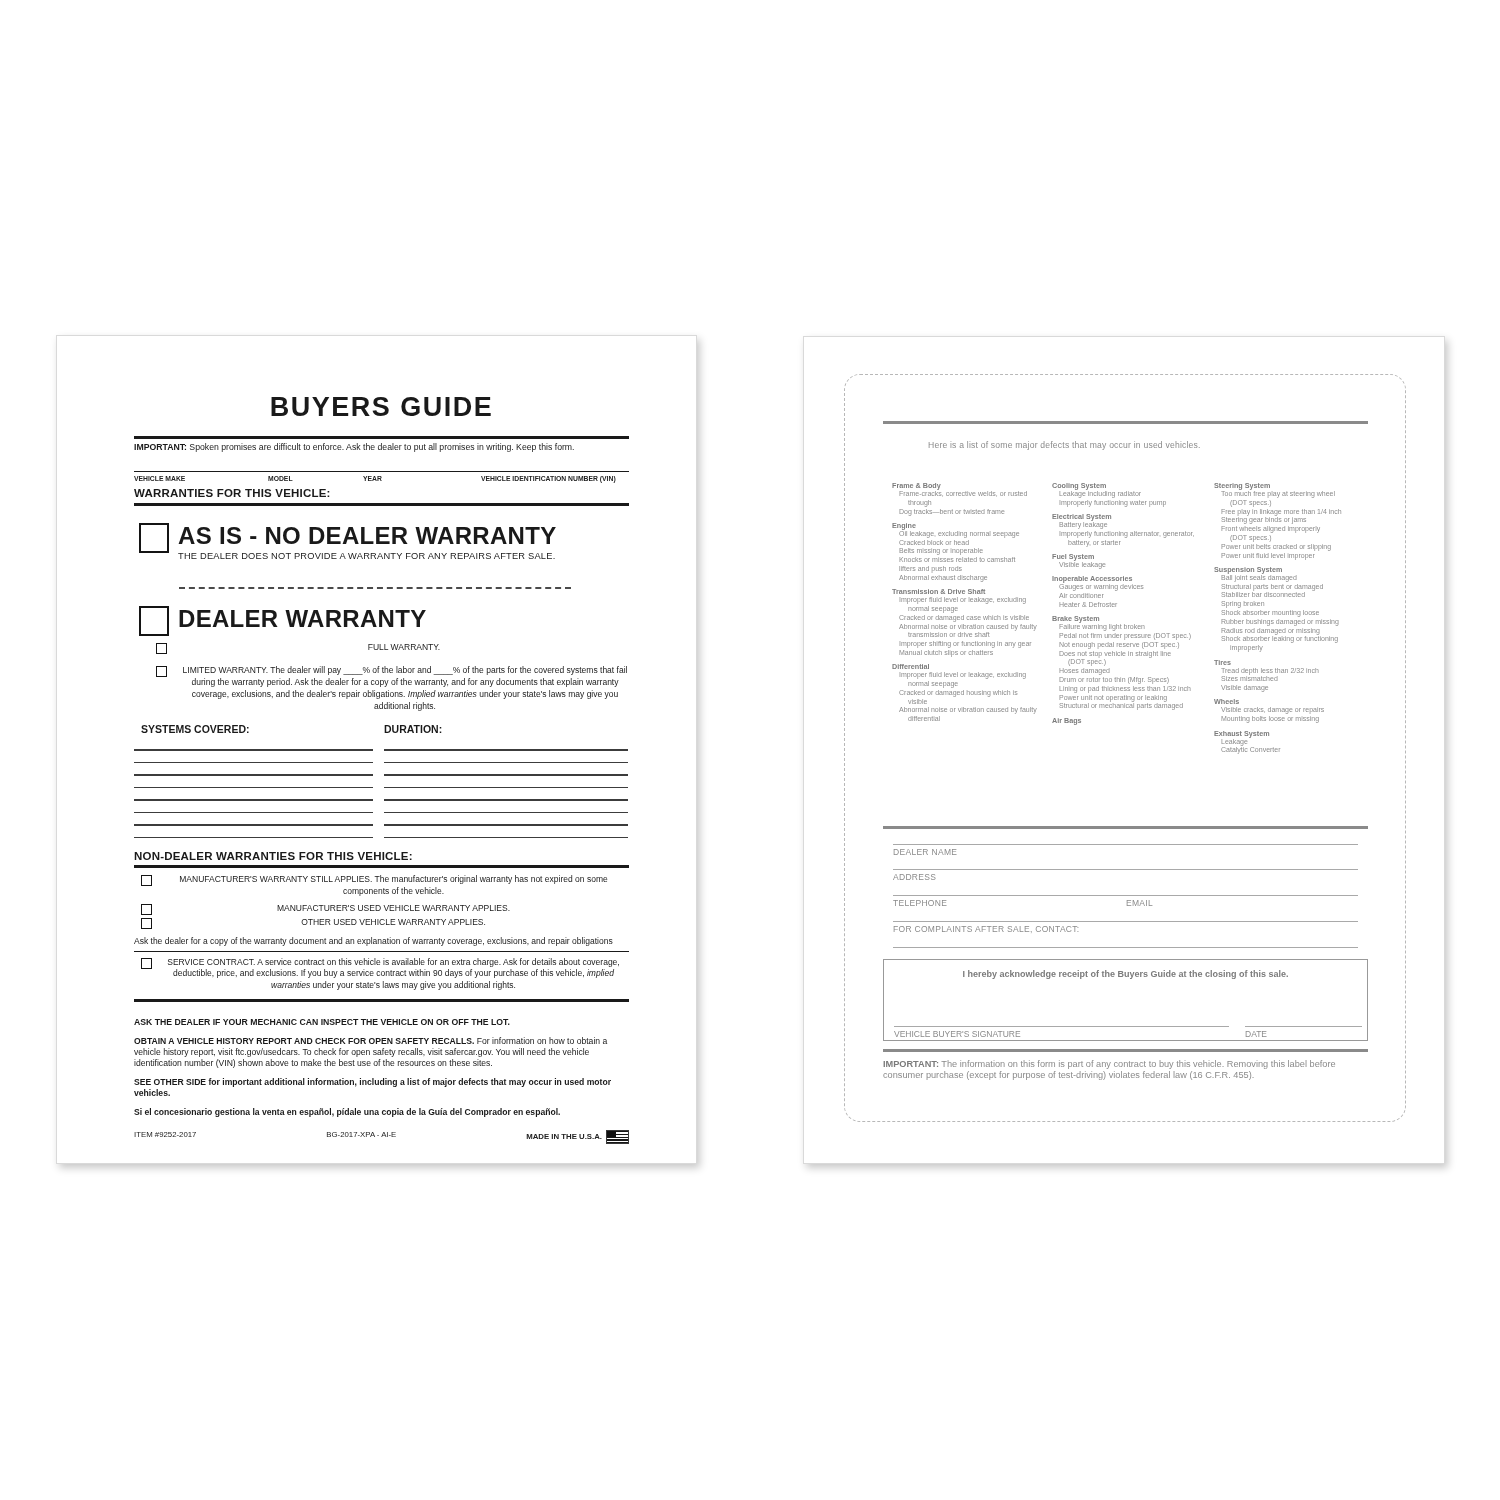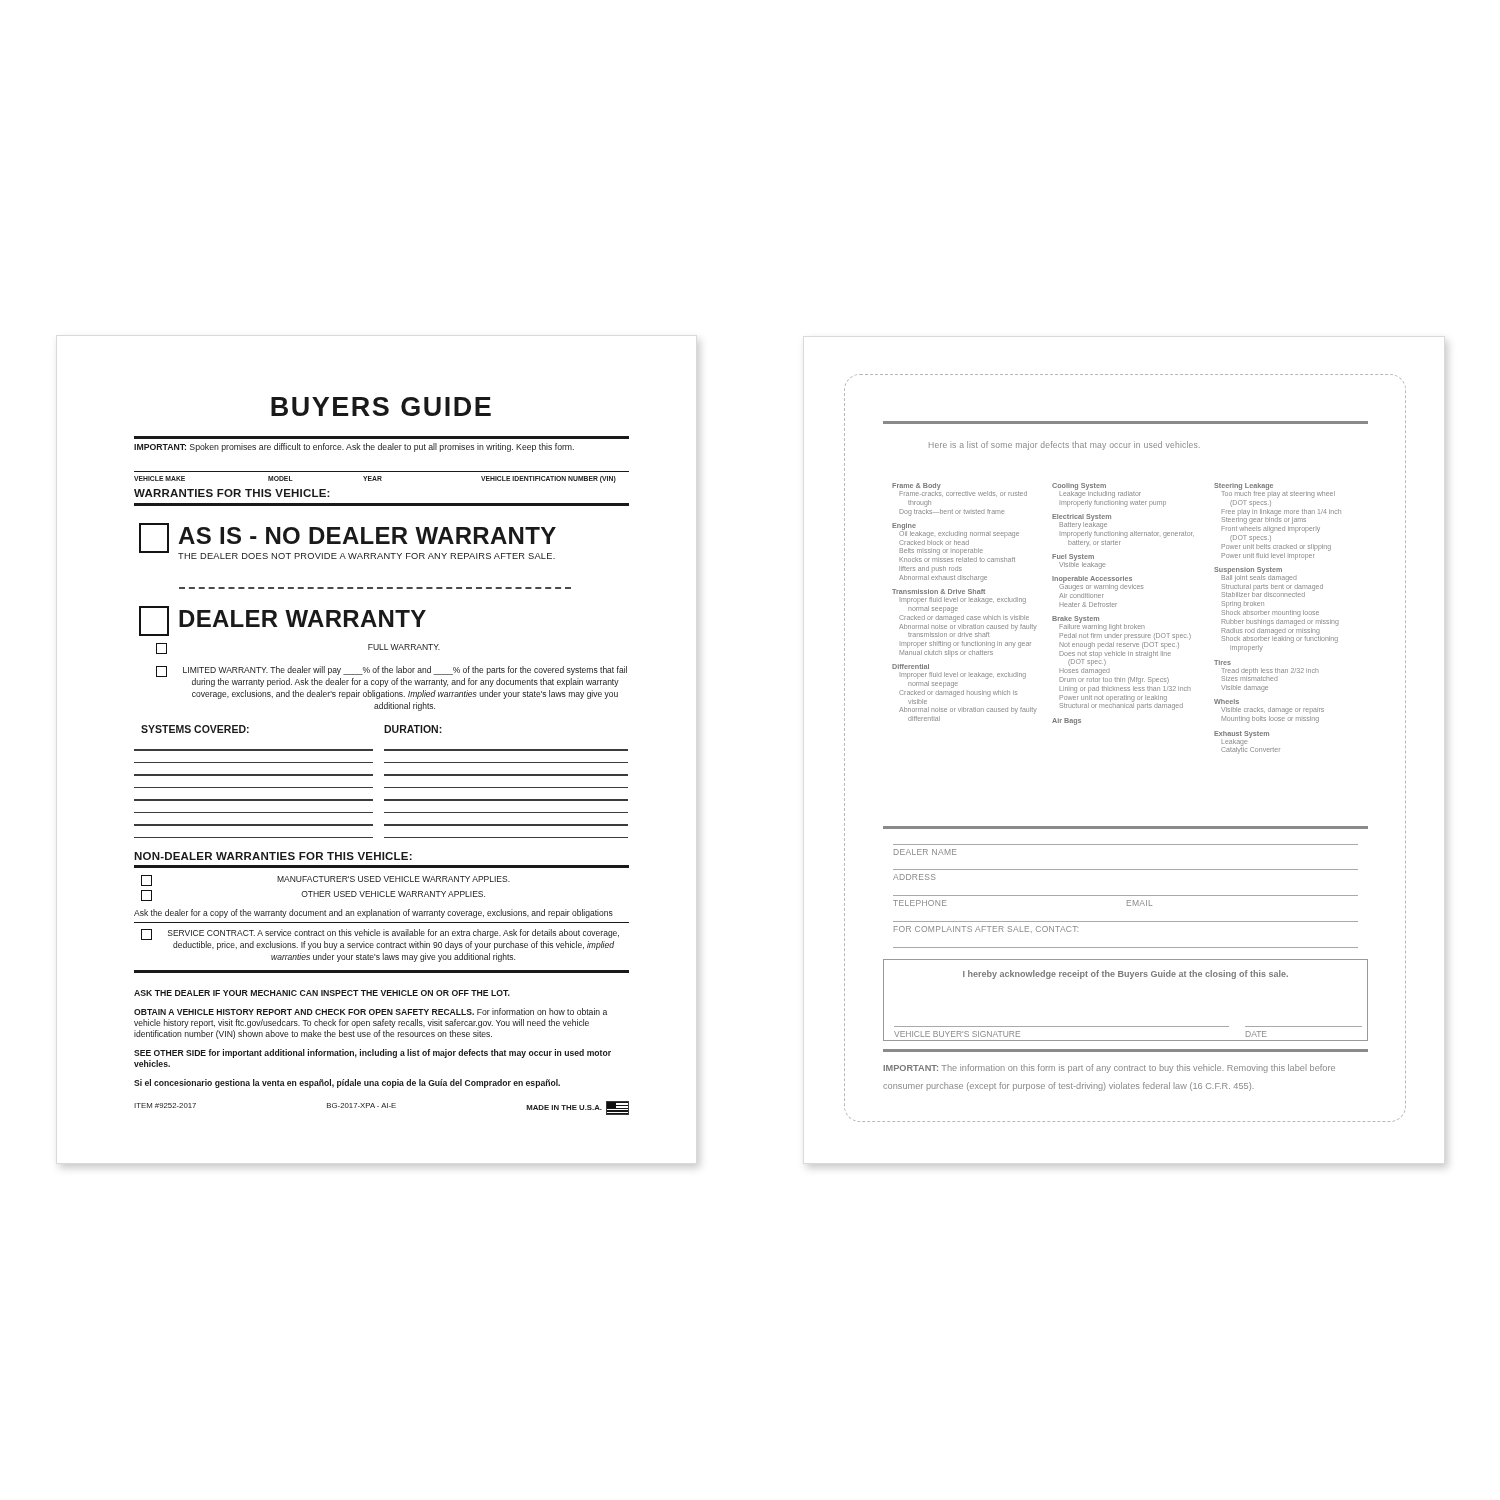--- a/index.html
+++ b/index.html
@@ -65,21 +65,21 @@
   .def-head:first-child{margin-top:16px;}
   .def-item{font-size:7px;line-height:8.8px;padding-left:16px;text-indent:-9px;white-space:pre-line;}
   .flabel{position:absolute;font-size:8.5px;letter-spacing:.3px;color:#8a8a8a;}
   .fline{position:absolute;left:89px;width:465px;height:1px;background:#a9a9a9;}
   .ackbox{position:absolute;left:79px;top:622px;width:483px;height:80px;border:1.5px solid #999;}
   .acktext{margin-top:9px;text-align:center;font-size:9px;font-weight:bold;color:#7b7b7b;}
   .sigline{position:absolute;background:#a9a9a9;height:1px;top:66px;}
   .sig1{left:10px;width:335px;} .sig2{left:361px;width:117px;}
   .siglabel{position:absolute;top:69px;font-size:8.5px;color:#8a8a8a;}
   .sl1{left:10px;} .sl2{left:361px;}
-  .bimp{position:absolute;left:79px;top:722px;width:487px;font-size:9.2px;line-height:18px;color:#8a8a8a;}
+  .bimp{position:absolute;left:79px;top:722px;width:487px;font-size:9.2px;line-height:11px;color:#8a8a8a;}
   .bimp b{color:#7b7b7b;}
 </style>
 </head>
 <body>
 
 <div class="page" id="front">
   <div class="content">
     <div class="fg-title">BUYERS GUIDE</div>
     <div class="rule r25"></div>
     <div class="imp-line"><b class="lead">IMPORTANT:</b><span> Spoken promises are difficult to enforce. Ask the dealer to put all promises in writing. Keep this form.</span></div>
@@ -156,20 +156,21 @@
           <span class="bl c1"></span>
           <span class="bl c2"></span>
         </div>
       </div>
 
     <div class="nd-head">NON-DEALER WARRANTIES FOR THIS VEHICLE:</div>
     <div class="rule rnd"></div>
 
     <div class="chkrow outer">
       <span class="cb"></span>
+      <span>MANUFACTURER'S WARRANTY STILL APPLIES.  The manufacturer's original warranty has not expired on some components of the vehicle.</span>
     </div>
     <div class="chkrow outer mt5">
       <span class="cb"></span>
       <span>MANUFACTURER'S USED VEHICLE WARRANTY APPLIES.</span>
     </div>
     <div class="chkrow outer mt3">
       <span class="cb"></span>
       <span>OTHER USED VEHICLE WARRANTY APPLIES.</span>
     </div>
 
@@ -253,21 +254,21 @@
         <div class="def-item">Does not stop vehicle in straight line
 (DOT spec.)</div>
         <div class="def-item">Hoses damaged</div>
         <div class="def-item">Drum or rotor too thin (Mfgr. Specs)</div>
         <div class="def-item">Lining or pad thickness less than 1/32 inch</div>
         <div class="def-item">Power unit not operating or leaking</div>
         <div class="def-item">Structural or mechanical parts damaged</div>
         <div class="def-head">Air Bags</div>
       </div>
     <div class="defcol c2">
-        <div class="def-head">Steering Leakage</div>
+        <div class="def-head">Steering System</div>
         <div class="def-item">Too much free play at steering wheel
 (DOT specs.)</div>
         <div class="def-item">Free play in linkage more than 1/4 inch</div>
         <div class="def-item">Steering gear binds or jams</div>
         <div class="def-item">Front wheels aligned improperly
 (DOT specs.)</div>
         <div class="def-item">Power unit belts cracked or slipping</div>
         <div class="def-item">Power unit fluid level improper</div>
         <div class="def-head">Suspension System</div>
         <div class="def-item">Ball joint seals damaged</div>

